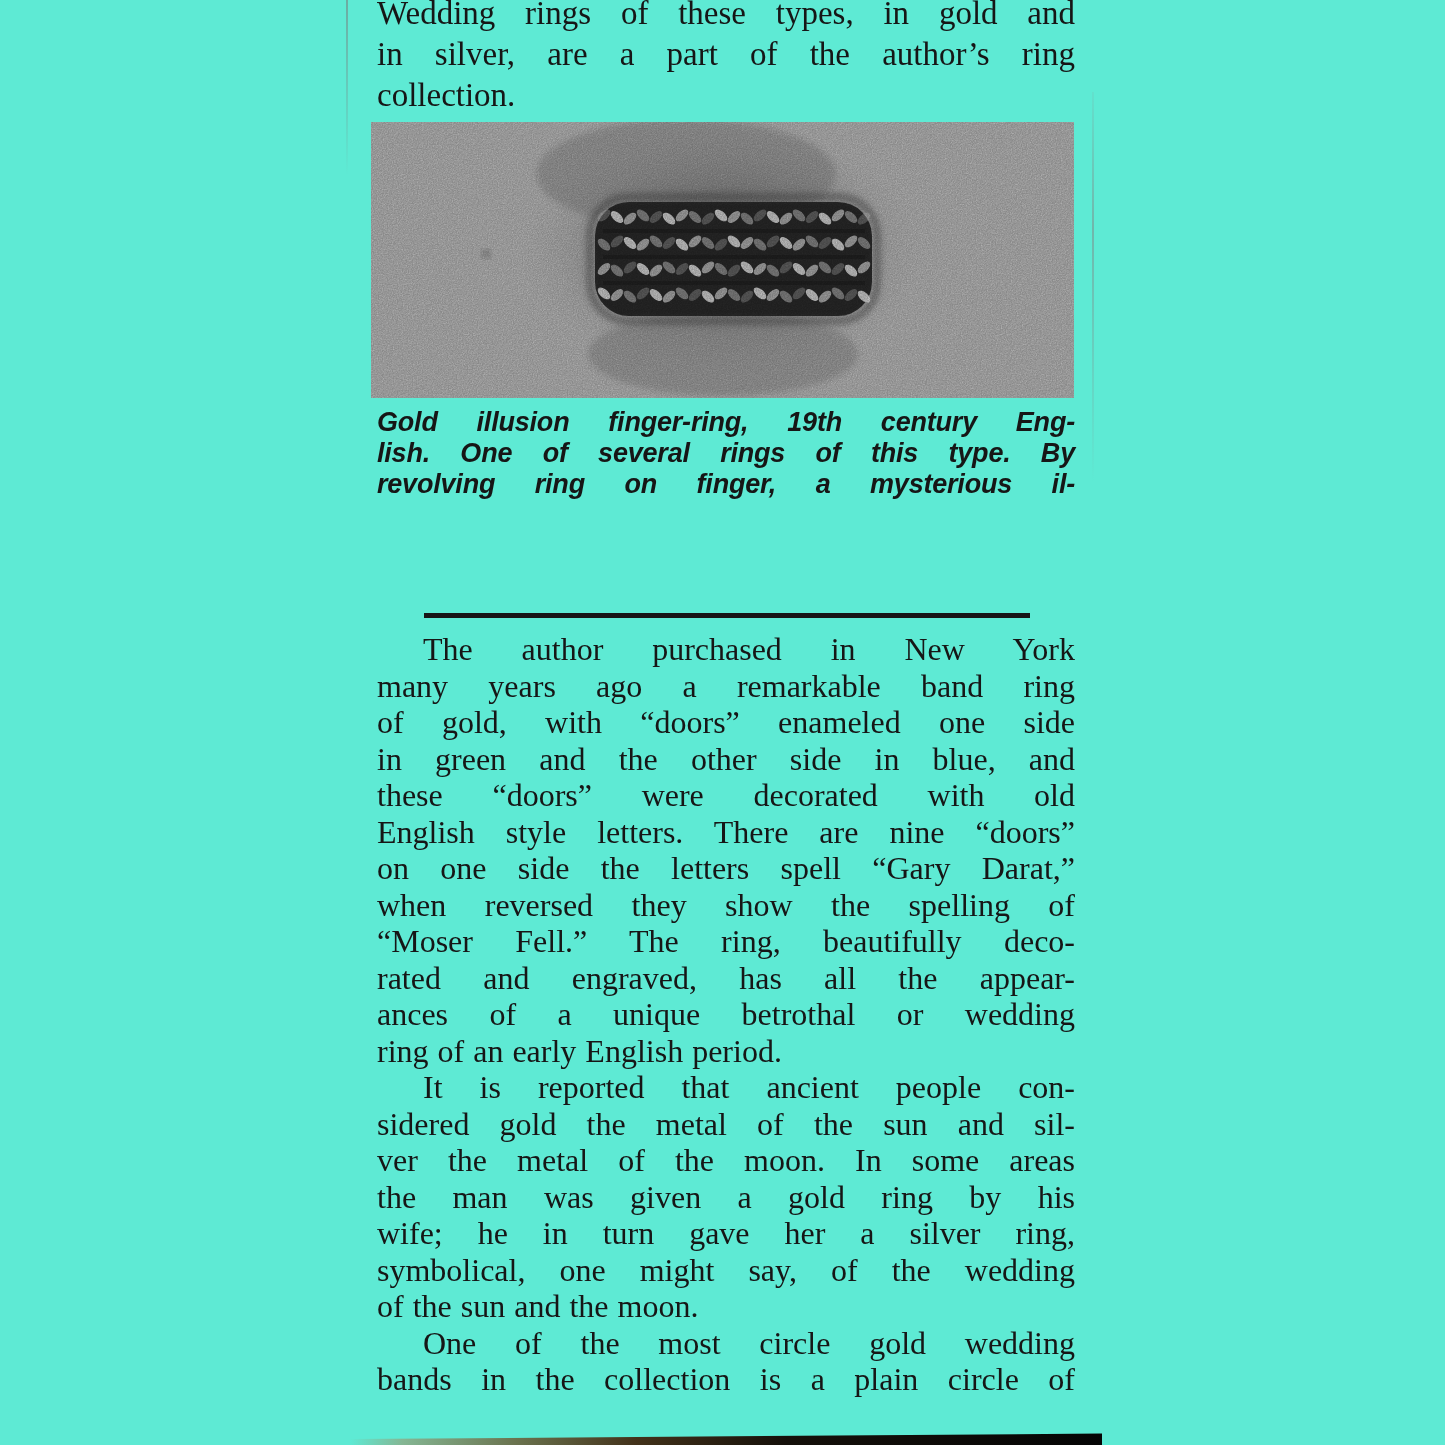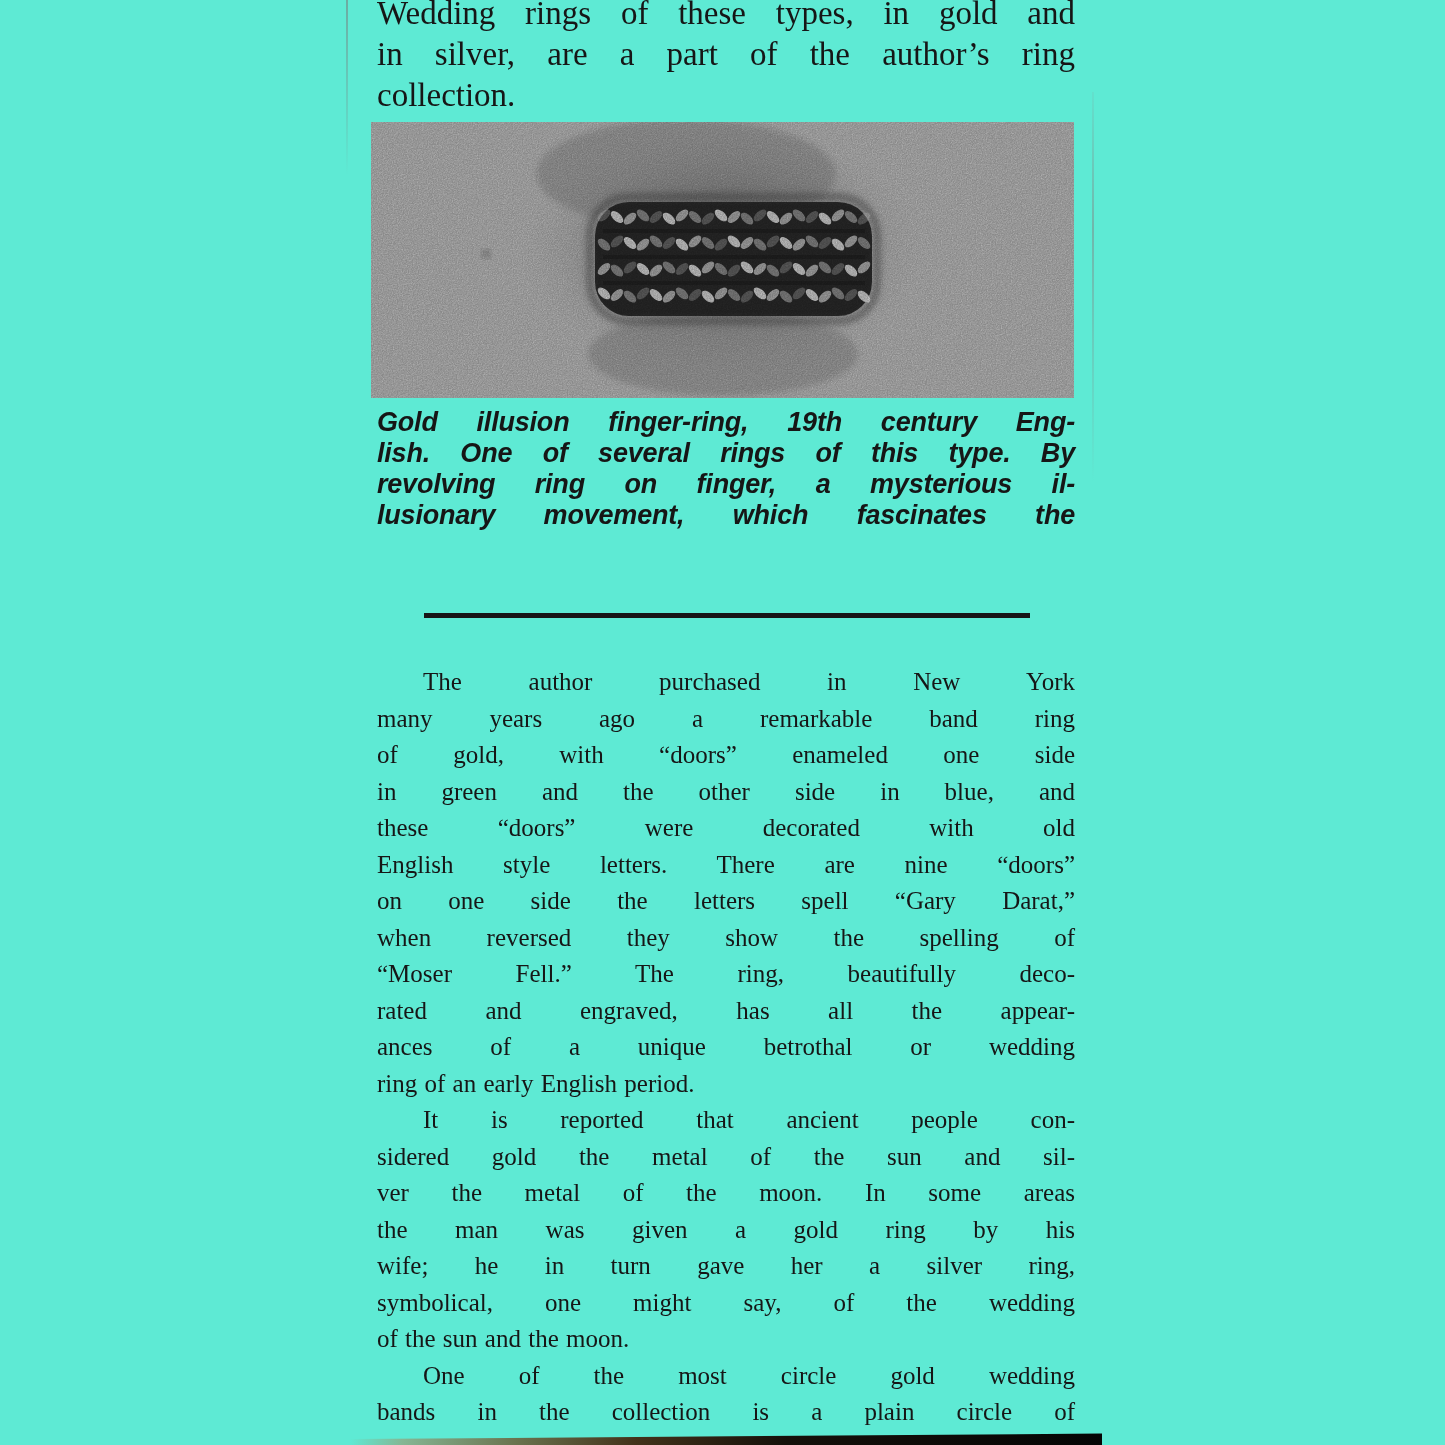--- a/index.html
+++ b/index.html
@@ -21,21 +21,21 @@
     position:absolute;left:346px;top:0;width:2px;height:175px;
     background:linear-gradient(180deg, rgba(120,120,120,.55), rgba(120,120,120,0));
   }
   .edge-right{
     position:absolute;left:1092px;top:92px;width:2px;height:390px;
     background:linear-gradient(180deg, rgba(140,140,140,.1), rgba(130,130,130,.5) 35%, rgba(130,130,130,0));
   }
   
   .textblock{position:absolute;left:377px;width:698px;}
   .intro{top:-7px;font-size:33px;line-height:41px;}
-  .bodytext{top:664px;font-size:25px;line-height:36.5px;}
+  .bodytext{top:631px;font-size:32px;line-height:36.5px;}
   .caption{
     top:407px;
     font-family:"Liberation Sans", sans-serif;
     font-weight:700;
     font-size:27px;line-height:31px;
     letter-spacing:-0.2px;
     font-style:italic;
   }
   .jline{text-align:justify;text-align-last:justify;word-spacing:1px;}
   .jline.jlast{text-align-last:left;}
@@ -194,21 +194,20 @@
           <ellipse cx="493" cy="174.6" rx="7.6" ry="4.1" fill="#f6f6f6" opacity="0.90" transform="rotate(42 493 174.6)"></ellipse>
         </g>
       <rect x="0" y="0" width="703" height="276" filter="url(#grain)" opacity="0.32"></rect>
     </svg>
   </div>
 
   <div class="textblock caption">
       <div class="jline">Gold illusion finger-ring, 19th century Eng-</div>
       <div class="jline">lish. One of several rings of this type. By</div>
       <div class="jline">revolving ring on finger, a mysterious il-</div>
-      <div class="jline">lusionary movement, which fascinates the</div>
     </div>
 
   <div class="rule"></div>
 
   <div class="textblock bodytext">
     <div class="para">
         <div class="jline jindent">The author purchased in New York</div>
         <div class="jline">many years ago a remarkable band ring</div>
         <div class="jline">of gold, with “doors” enameled one side</div>
         <div class="jline">in green and the other side in blue, and</div>

